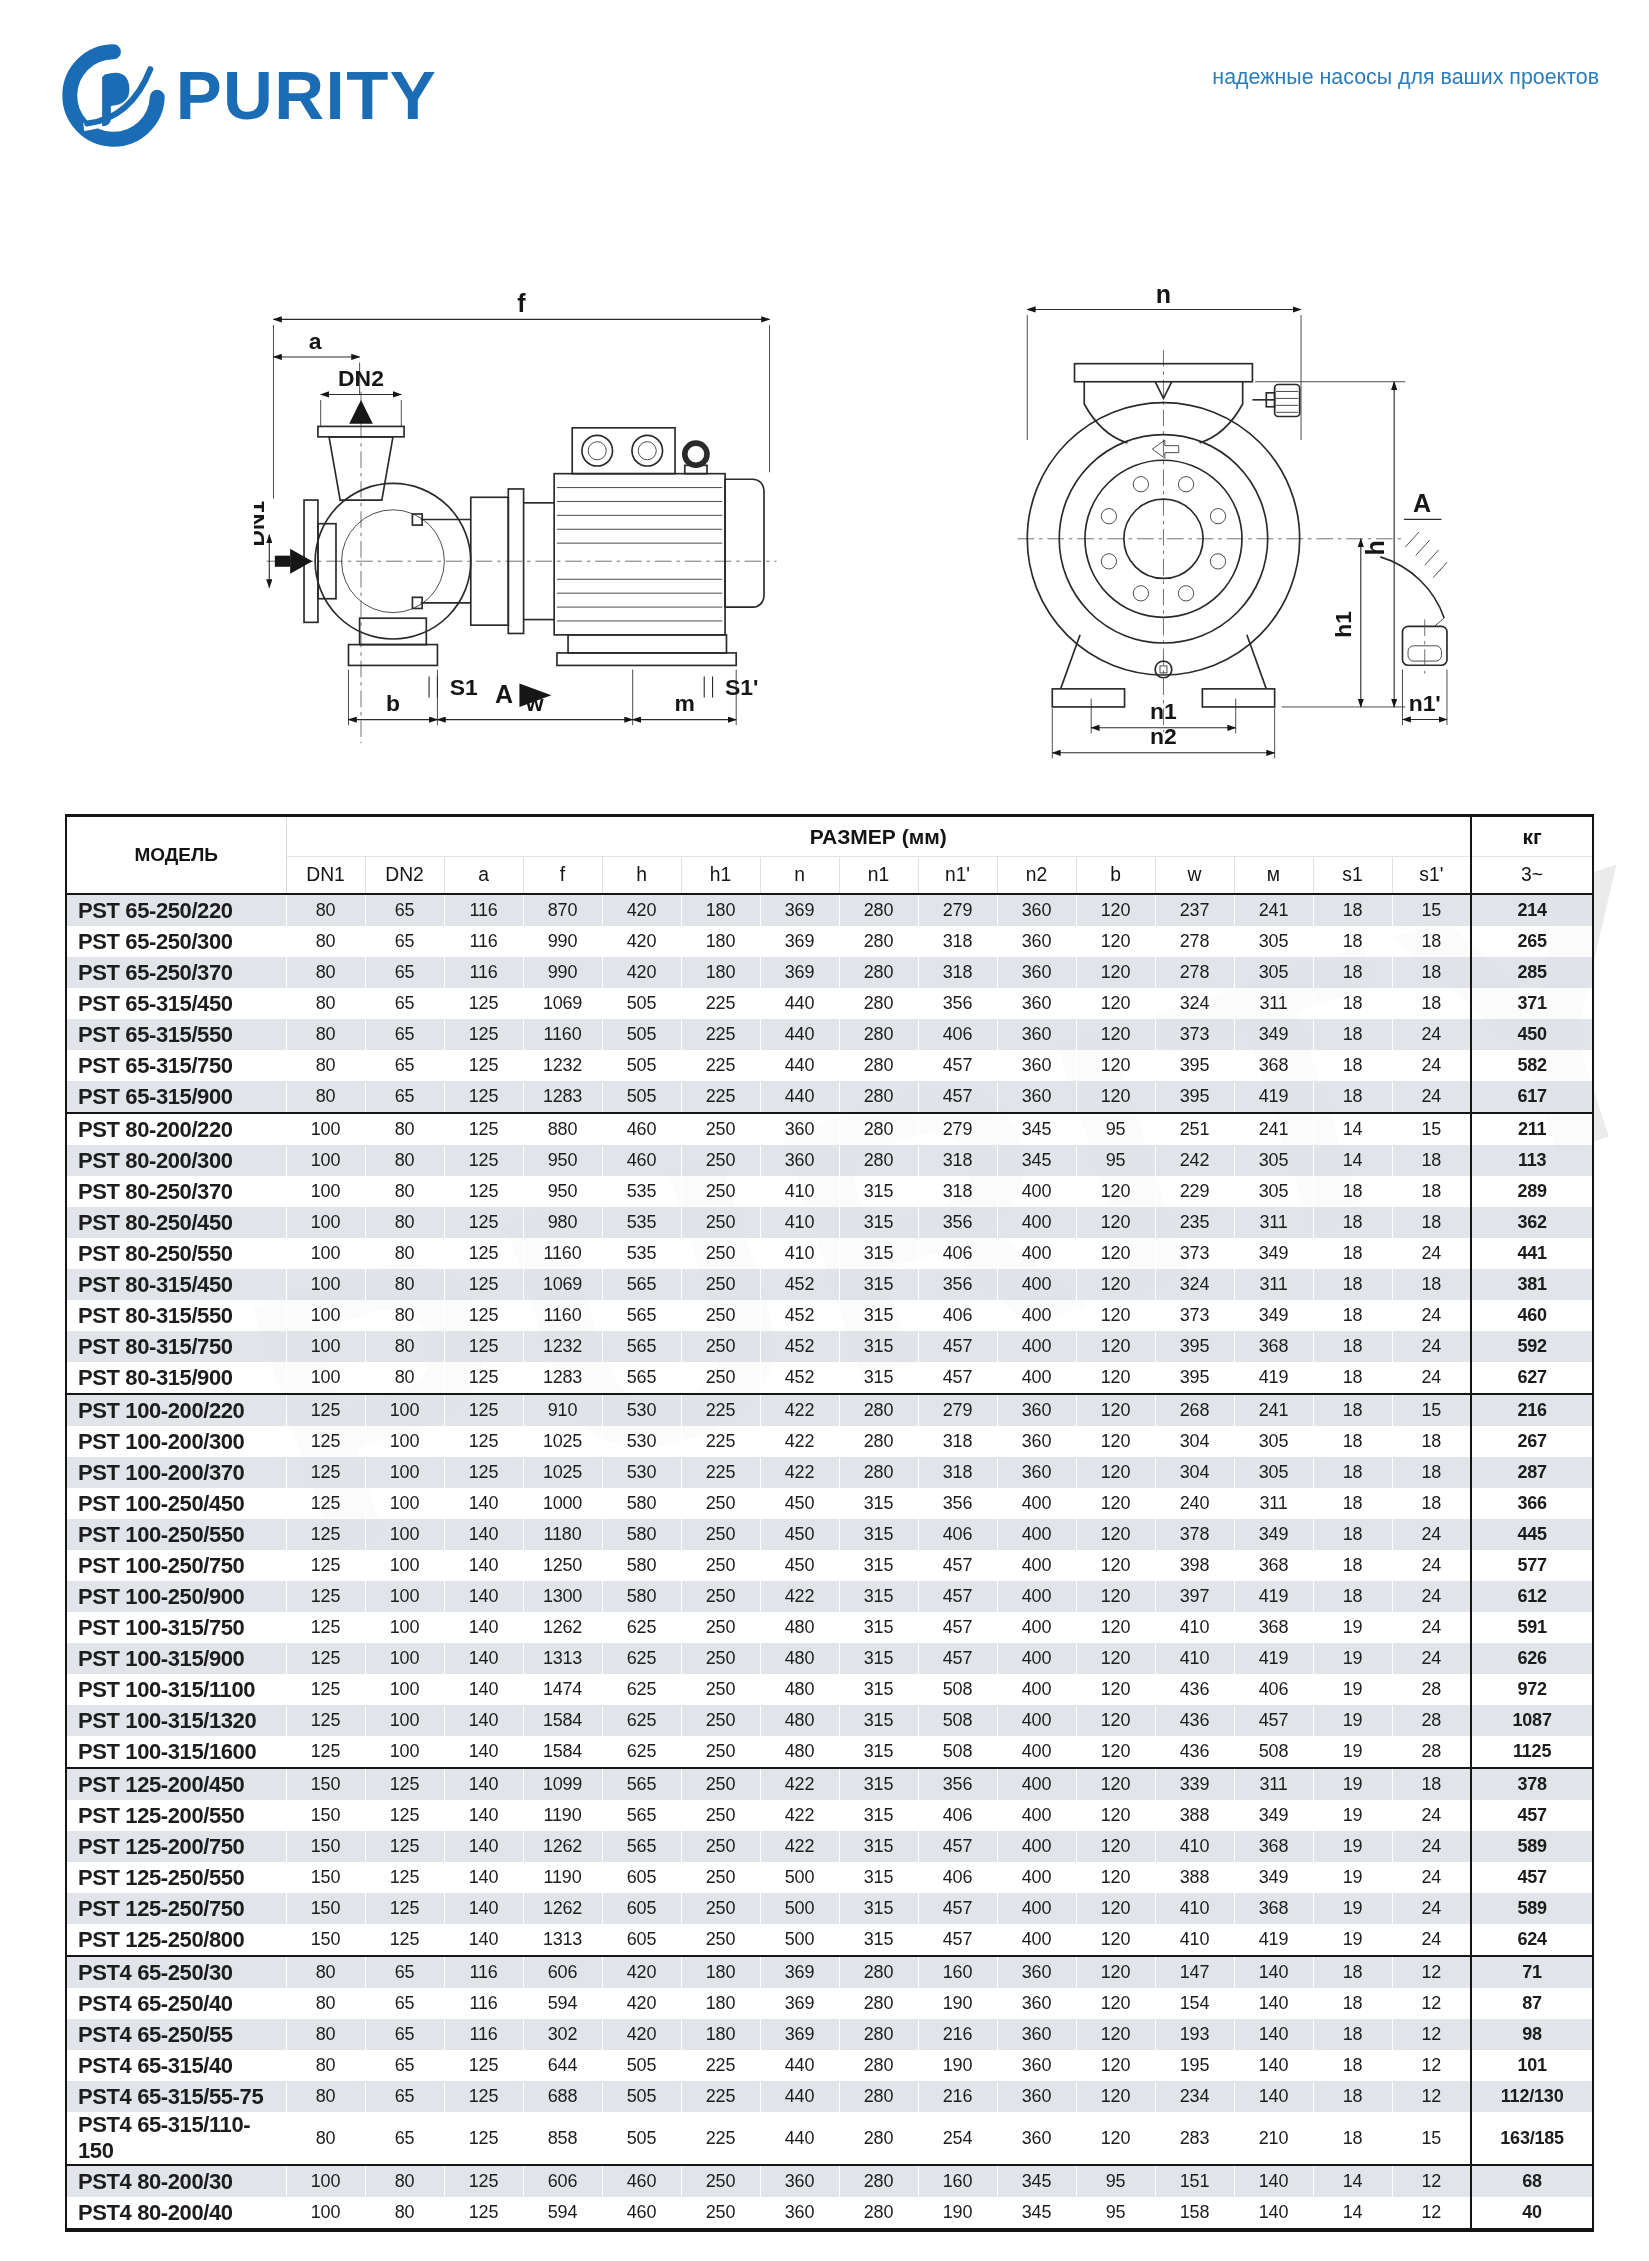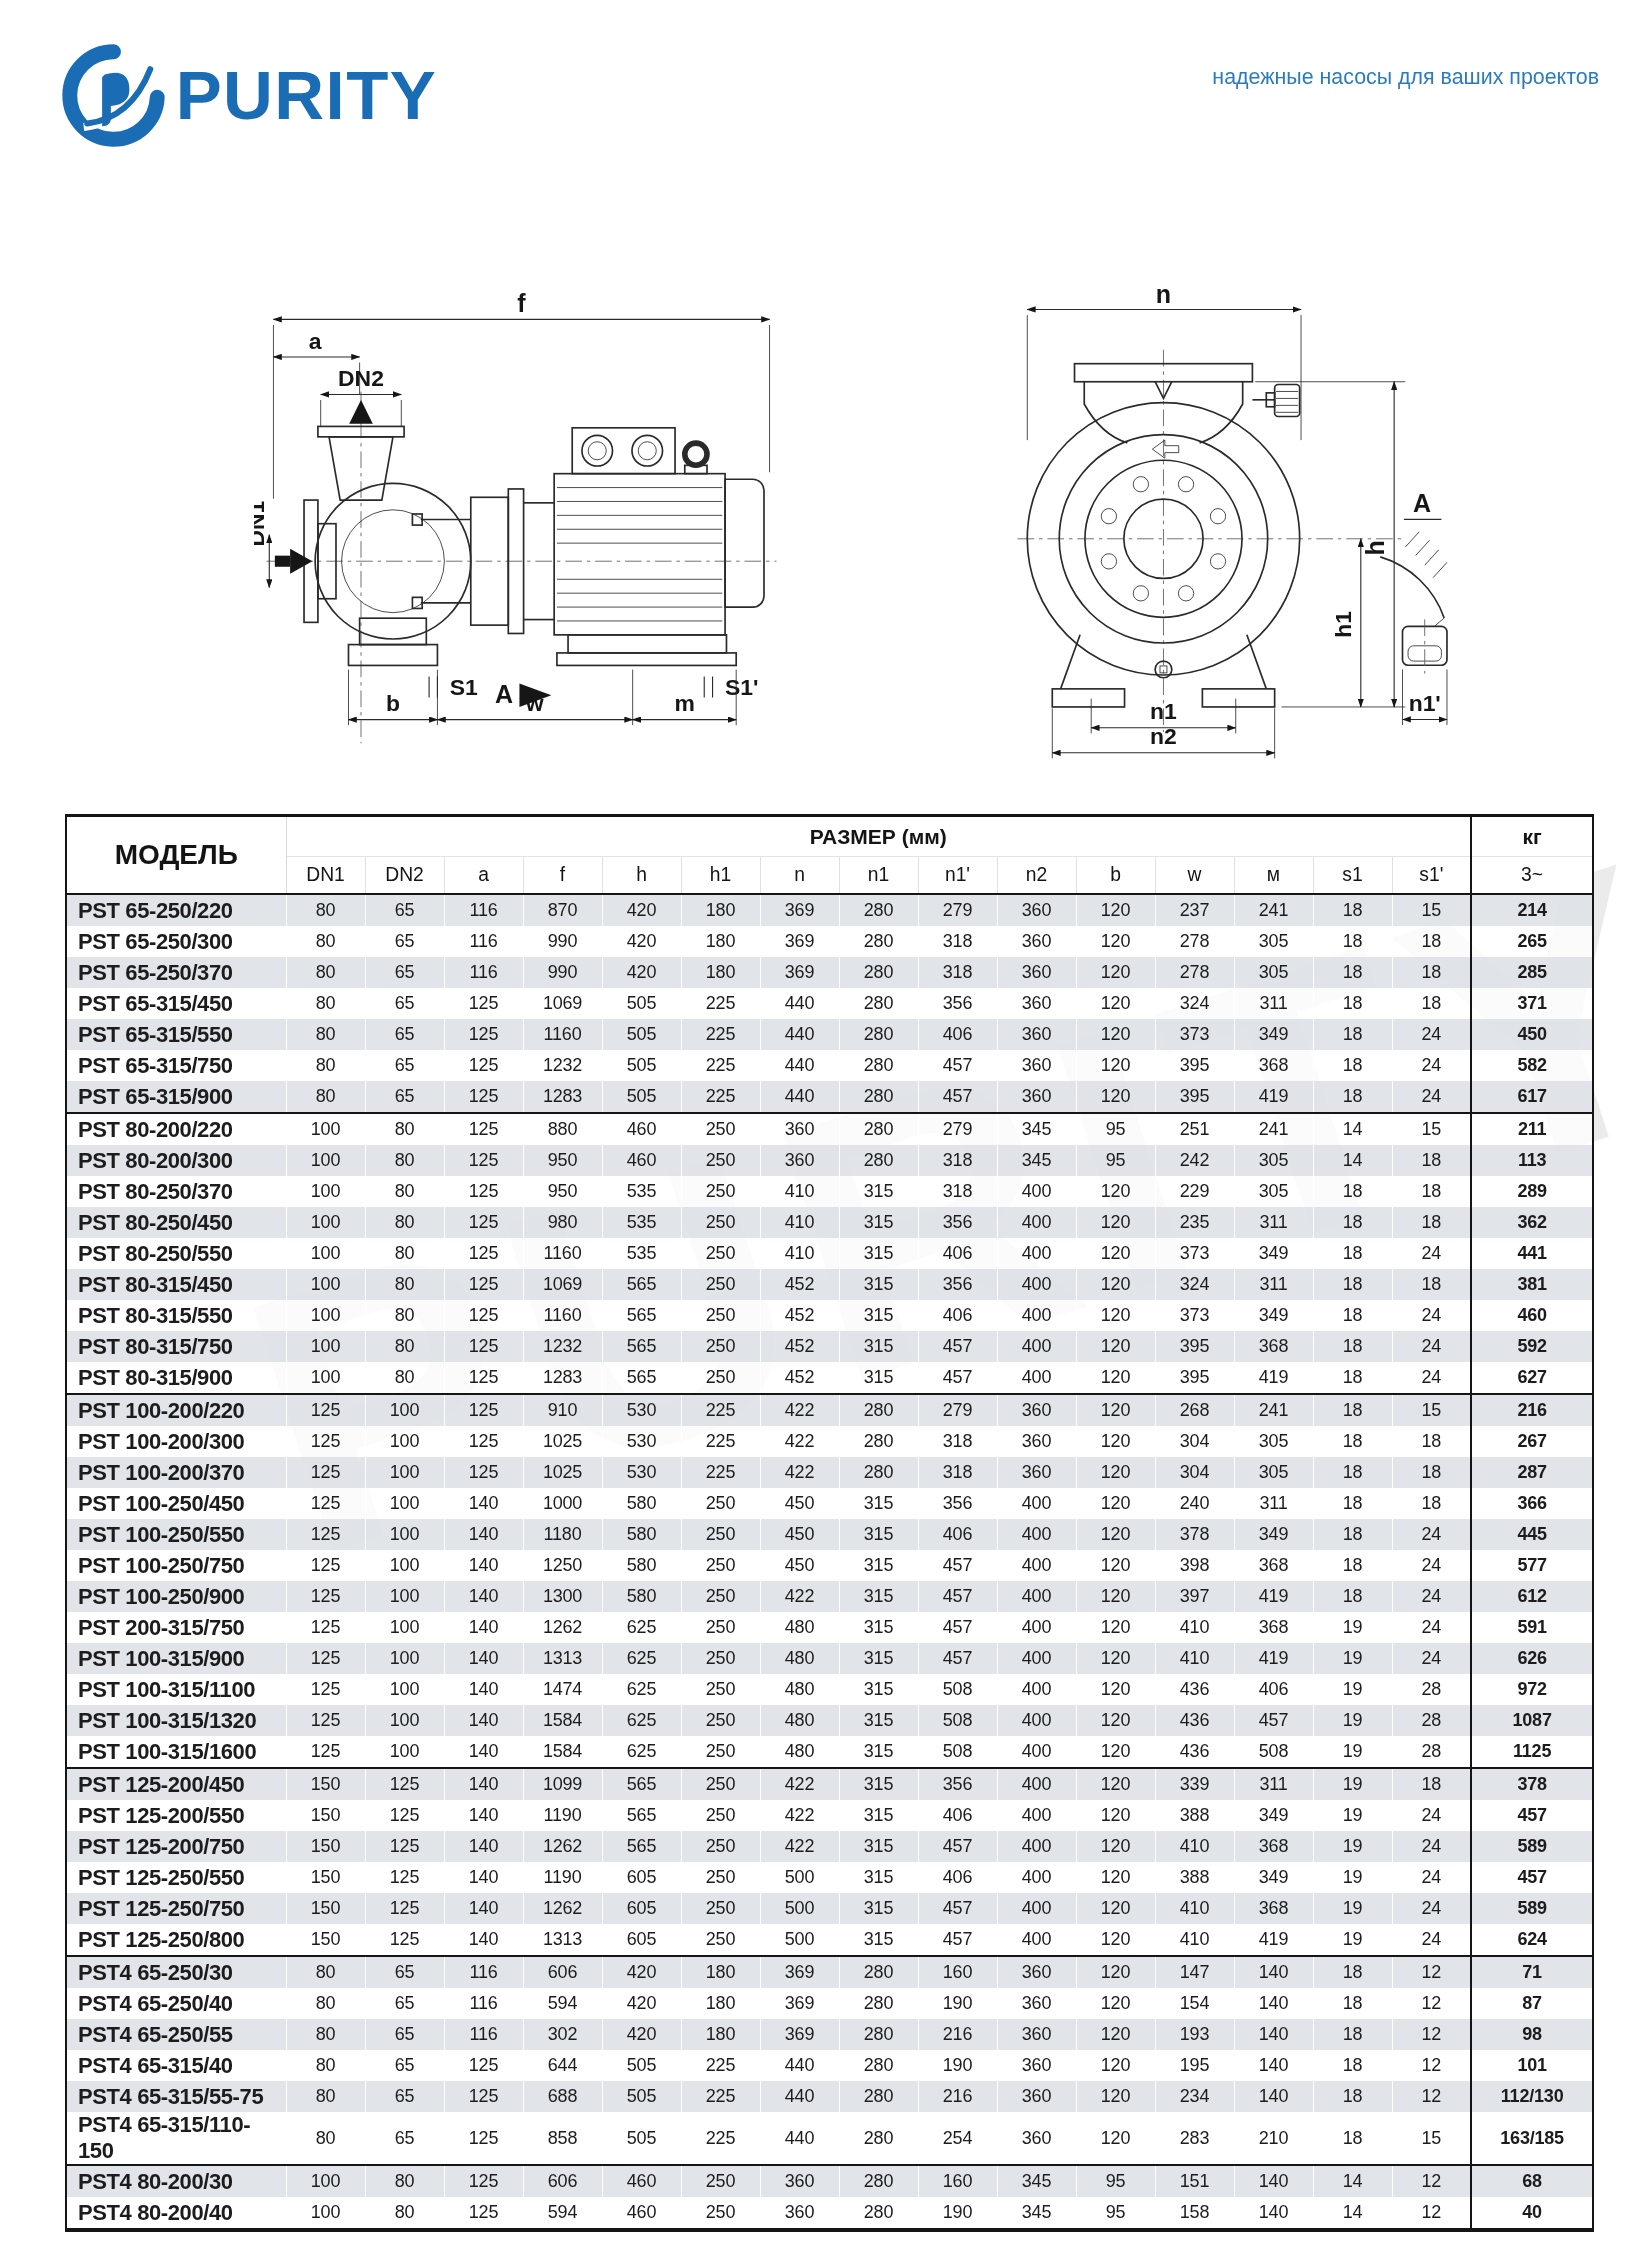--- a/index.html
+++ b/index.html
@@ -28,21 +28,21 @@
   .dlabel{font-family:"Liberation Sans",sans-serif;font-weight:bold;font-size:33px;fill:#161616;text-anchor:middle;}
   .dlabel-lg{font-size:36px;}
 
   
   .table-wrap{position:absolute;left:65px;top:814px;z-index:2;}
   table.spec{border-collapse:collapse;table-layout:fixed;width:1520px;background:transparent;}
   table.spec{border:2.1px solid #151515;border-top-width:3.5px;border-bottom-width:4.1px;}
   col.c-model{width:220px;} col.c-dim{width:79px;} col.c-kg{width:122px;}
   th,td{padding:0;vertical-align:middle;}
   thead th{background:#ffffff;font-weight:bold;color:#141414;}
-  th.model-h{font-size:28px;border-right:0.7px solid #d9d9d9;border-bottom:2.8px solid #151515;text-align:center;}
+  th.model-h{font-size:19px;border-right:0.7px solid #d9d9d9;border-bottom:2.8px solid #151515;text-align:center;}
   th.size-h{font-size:21px;height:39px;border-bottom:1.4px solid #e3e3e3;}
   th.kg-h{font-size:21px;border-bottom:1.4px solid #e3e3e3;}
   tr.dim-row th{height:36px;font-weight:normal;font-size:19.3px;border-bottom:2.8px solid #151515;
                 border-right:0.7px solid #e0e0e0;}
   tr.dim-row th:last-child{border-right:none;}
   .kg-col{border-left:2.8px solid #151515;}
   tbody td{height:31px;text-align:center;font-size:18px;letter-spacing:-0.2px;
            border-right:1.4px solid #ffffff;background:rgba(255,255,255,0.78);}
   tbody td:last-child{border-right:none;}
   tbody tr.shade td{background:rgba(222,227,231,0.92);}
@@ -724,21 +724,21 @@
             <td class="dim-cell">457</td>
             <td class="dim-cell">400</td>
             <td class="dim-cell">120</td>
             <td class="dim-cell">397</td>
             <td class="dim-cell">419</td>
             <td class="dim-cell">18</td>
             <td class="dim-cell">24</td>
             <td class="kg-cell kg-col">612</td>
           </tr>
           <tr>
-            <td class="model-cell">PST 200-315/750</td>
+            <td class="model-cell">PST 100-315/750</td>
             <td class="dim-cell">125</td>
             <td class="dim-cell">100</td>
             <td class="dim-cell">140</td>
             <td class="dim-cell">1262</td>
             <td class="dim-cell">625</td>
             <td class="dim-cell">250</td>
             <td class="dim-cell">480</td>
             <td class="dim-cell">315</td>
             <td class="dim-cell">457</td>
             <td class="dim-cell">400</td>

